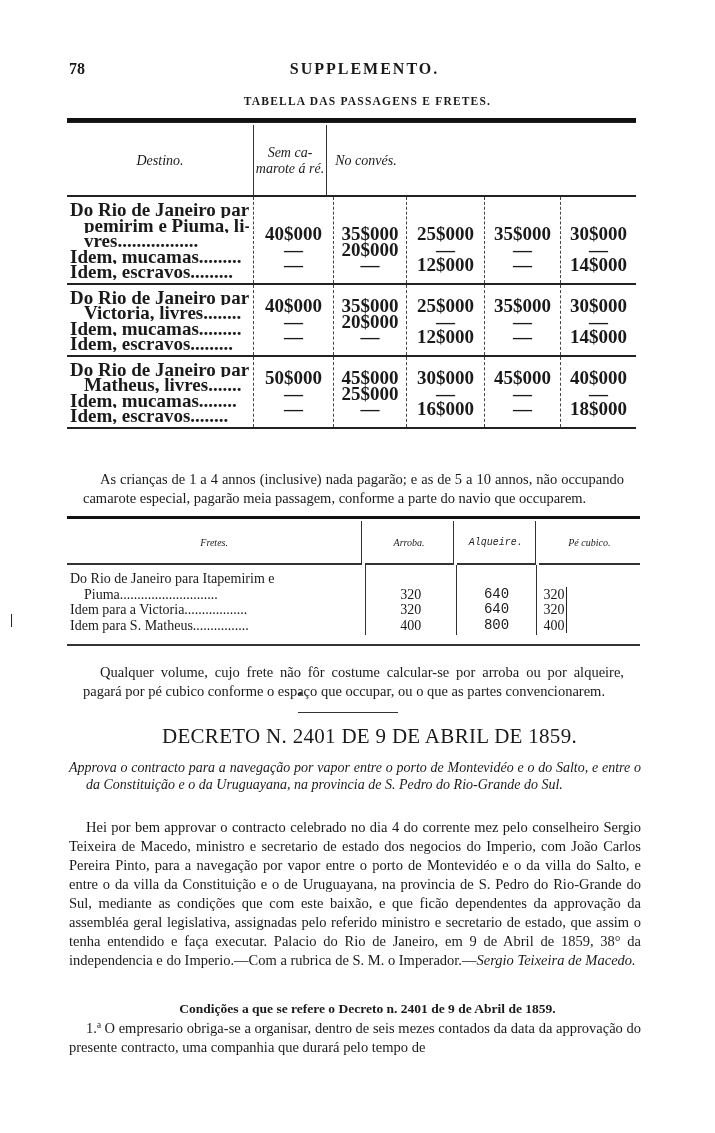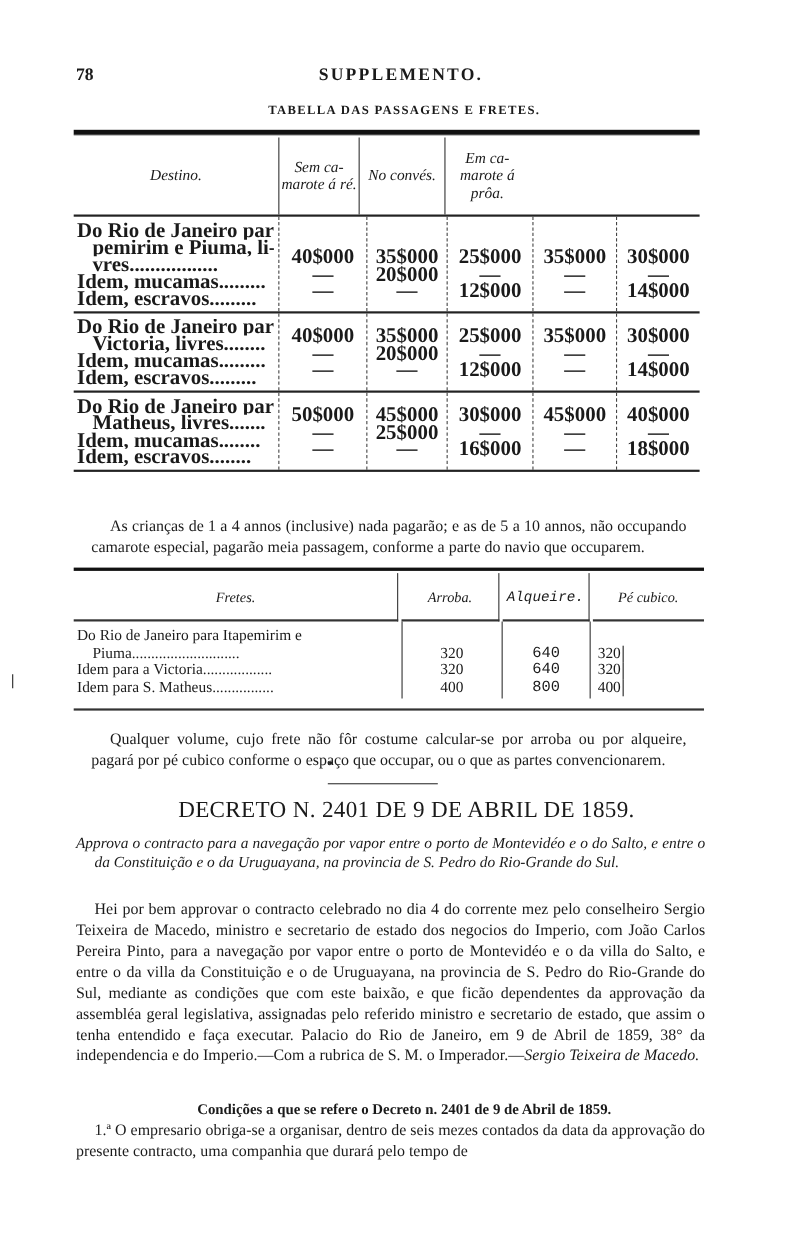--- a/index.html
+++ b/index.html
@@ -38,21 +38,21 @@
   .note1 { left: 69px; top: 456px; width: 569px; font-size: 14.5px; line-height: 19px; text-align: justify; }
   .note1 p, .note2 p { margin: 14px; text-indent: 17px; }
 
   
   .ftable { left: 67px; top: 516px; width: 573px; }
   .ftable .thead { display: flex; height: 44px; margin-top: 2px; }
   .f0 { width: 300px; }
   .f1 { width: 90px; }
   .f2 { width: 80px; font-family: Liberation Mono, monospace; }
   .f3 { width: 103px; }
-  .ftable .thead .col { display: flex; align-items: center; justify-content: center; font-style: italic; font-size: 13px; border-right: 1px solid #333; border-bottom: 2px solid #333; margin-right: 3px;}
+  .ftable .thead .col { display: flex; align-items: center; justify-content: center; font-style: italic; font-size: 10px; border-right: 1px solid #333; border-bottom: 2px solid #333; margin-right: 3px;}
   .ftable .thead .col:last-child { border-right: none; margin-right: 0; }
   .ftable .body { display: flex; font-size: 14px; line-height: 15.5px; }
   .ftable .body .f0 { border-right: 1px solid #333; padding: 6px 3px 2px 3px; box-sizing: border-box; }
   .ftable .body .f1, .ftable .body .f2 { display: flex; flex-direction: column; justify-content: flex-end; align-items: center; padding-bottom: 2px; border-right: 1px solid #333; }
   .ftable .body .f3 { display: flex; flex-direction: column; justify-content: flex-end; align-items: flex-start; padding-bottom: 2px; }
   .ftable .body .f3 .pc { border-right: 1.5px solid #222; padding: 0 2px 0 6px; height: 15.5px; }
   .frete-rule { left: 67px; top: 644px; width: 573px; height: 2px; background: #333; }
 
   .note2 { left: 69px; top: 649px; width: 569px; font-size: 14.5px; line-height: 19px; text-align: justify; }
   .sep-short { left: 298px; top: 712px; width: 100px; height: 1px; background: #333; }
@@ -75,21 +75,20 @@
 <div class="abs running-head">SUPPLEMENTO.</div>
 <div class="abs table-title">TABELLA DAS PASSAGENS E FRETES.</div>
 
 <div class="abs ptable">
   <div class="rule-thick"></div>
   <div class="rule-thin"></div>
   <div class="thead">
     <div class="col c0">Destino.</div>
     <div class="col c2">Sem ca- marote á ré.</div>
     <div class="col c3">No convés.</div>
-    <div class="col c4">Em ca- marote á prôa.</div>
   </div>
 
   <div class="group">
     <div class="col c0">
       <div class="dest-line">Do Rio de Janeiro para Ita-</div>
       <div class="dest-line indent">pemirim e Piuma, li-</div>
       <div class="dest-line indent">vres.................</div>
       <div class="dest-line">Idem, mucamas.........</div>
       <div class="dest-line">Idem, escravos.........</div>
     </div>

